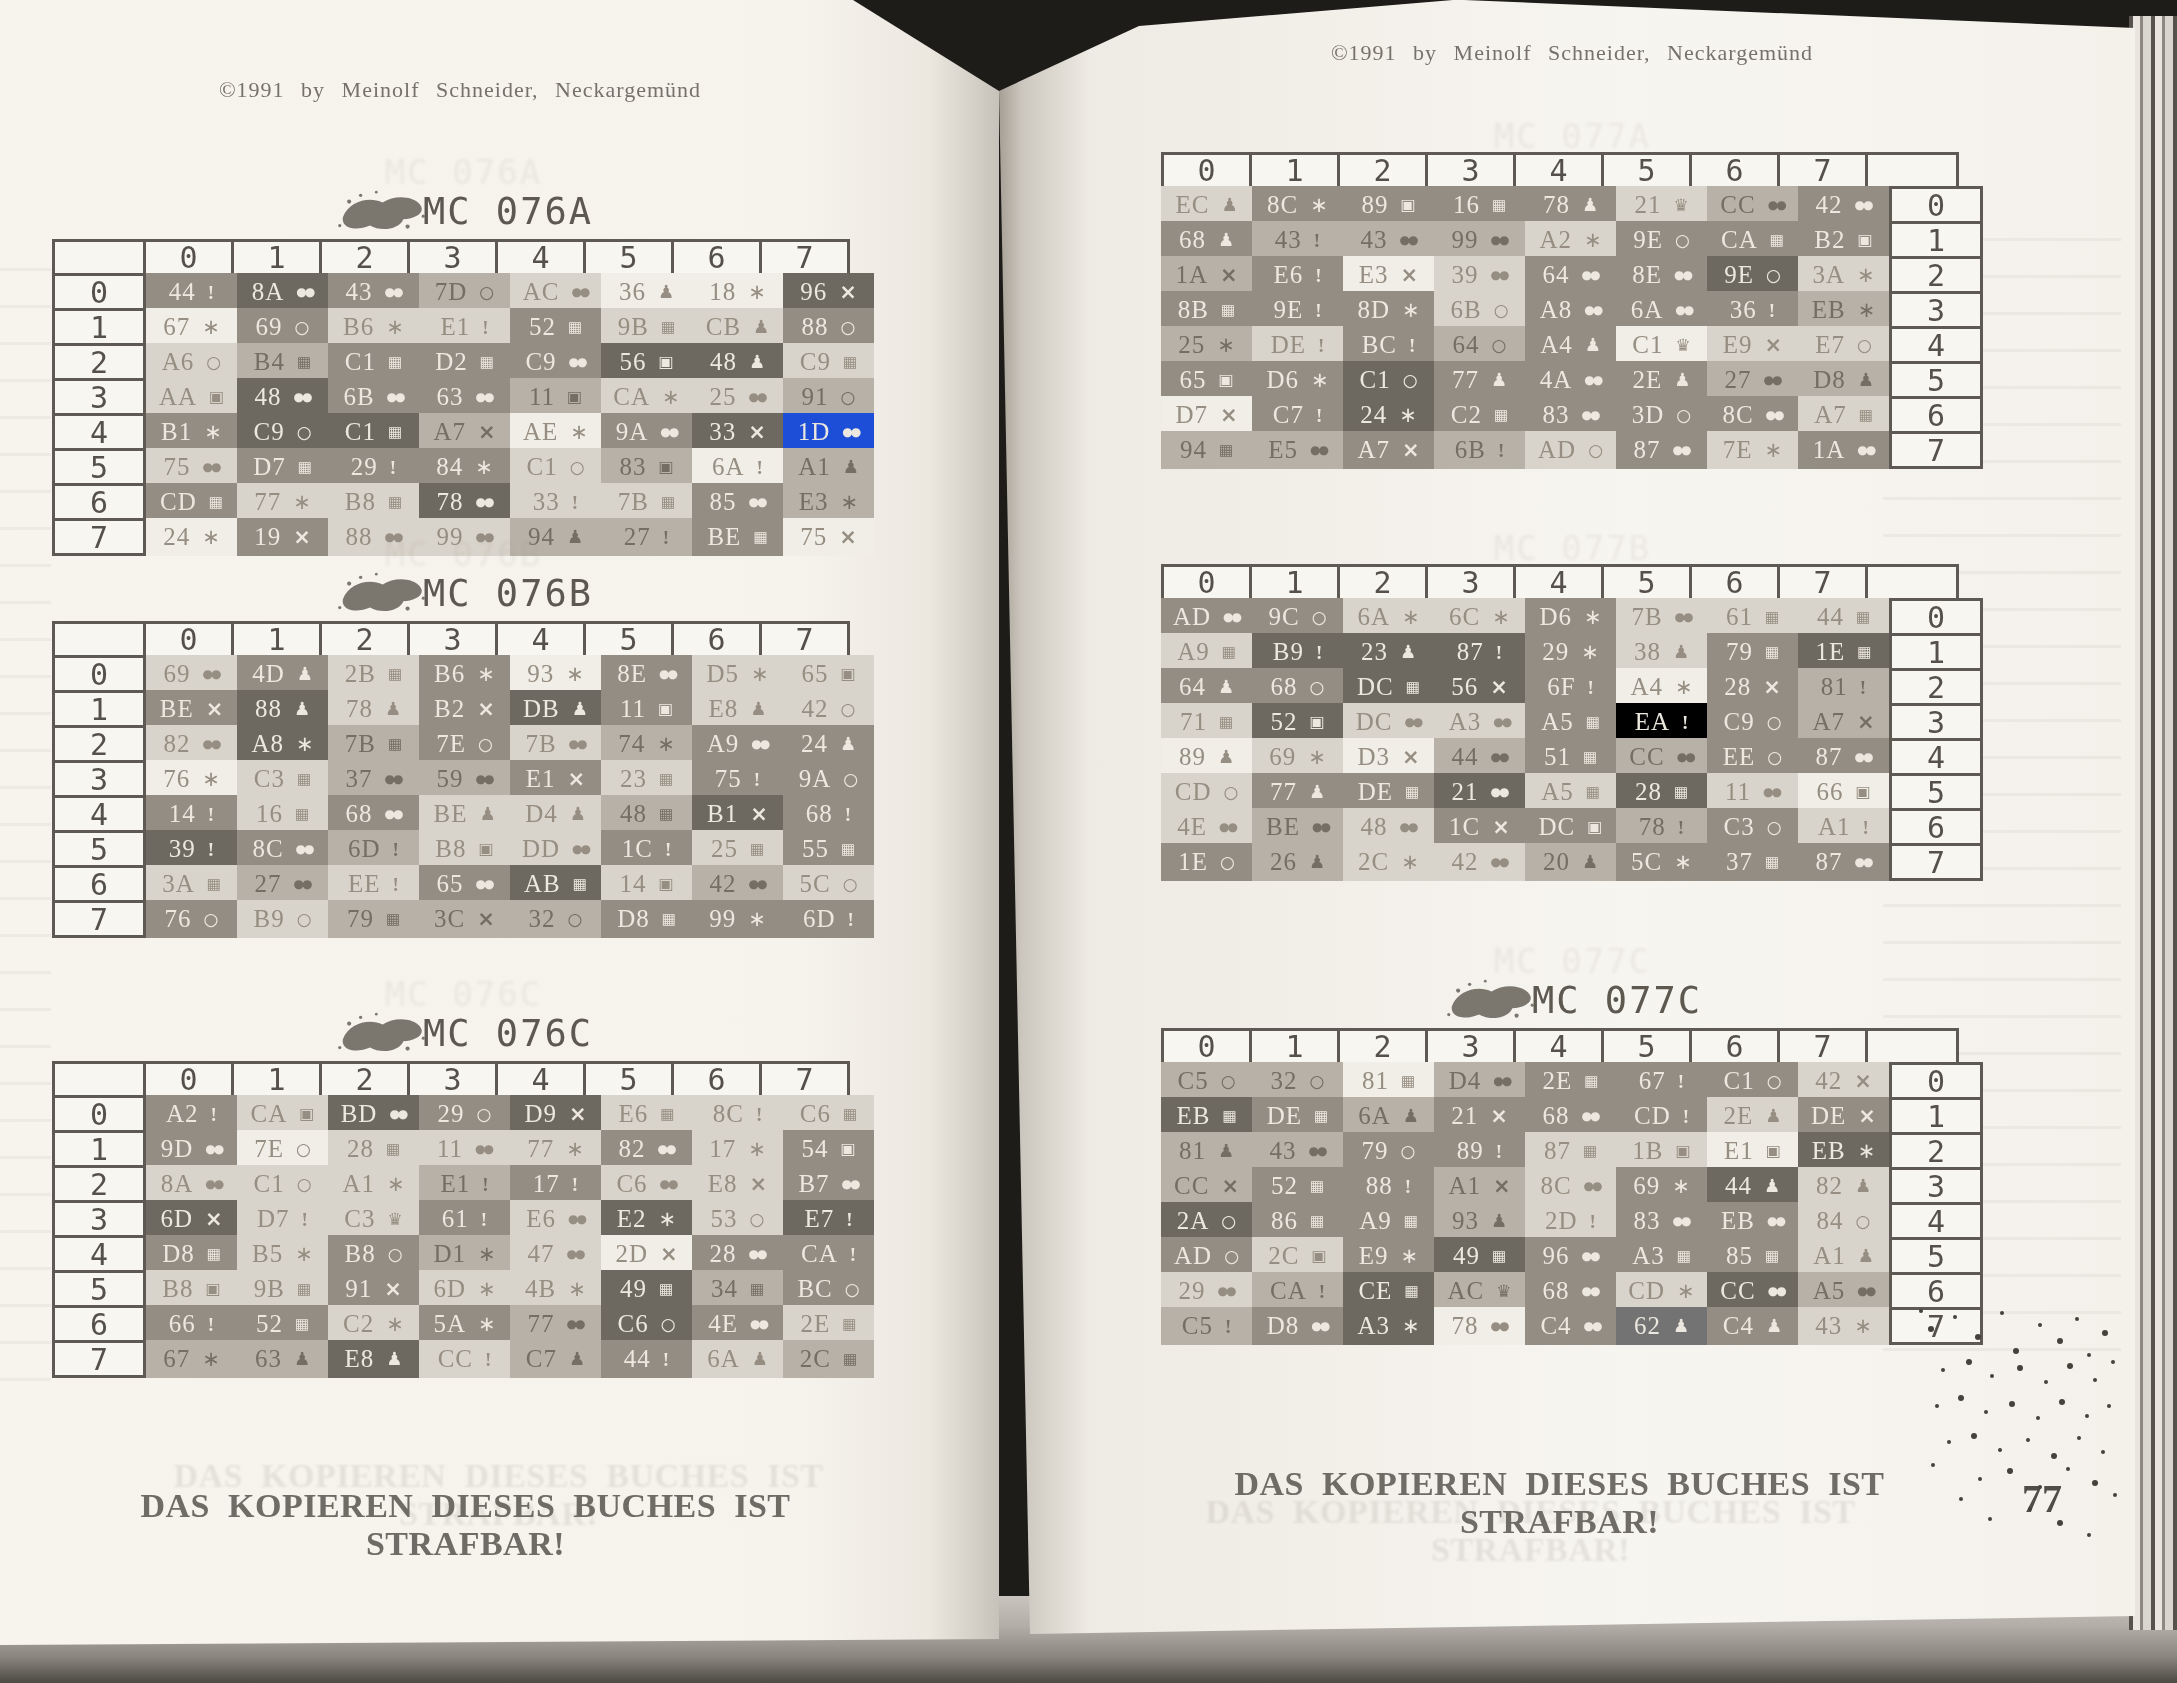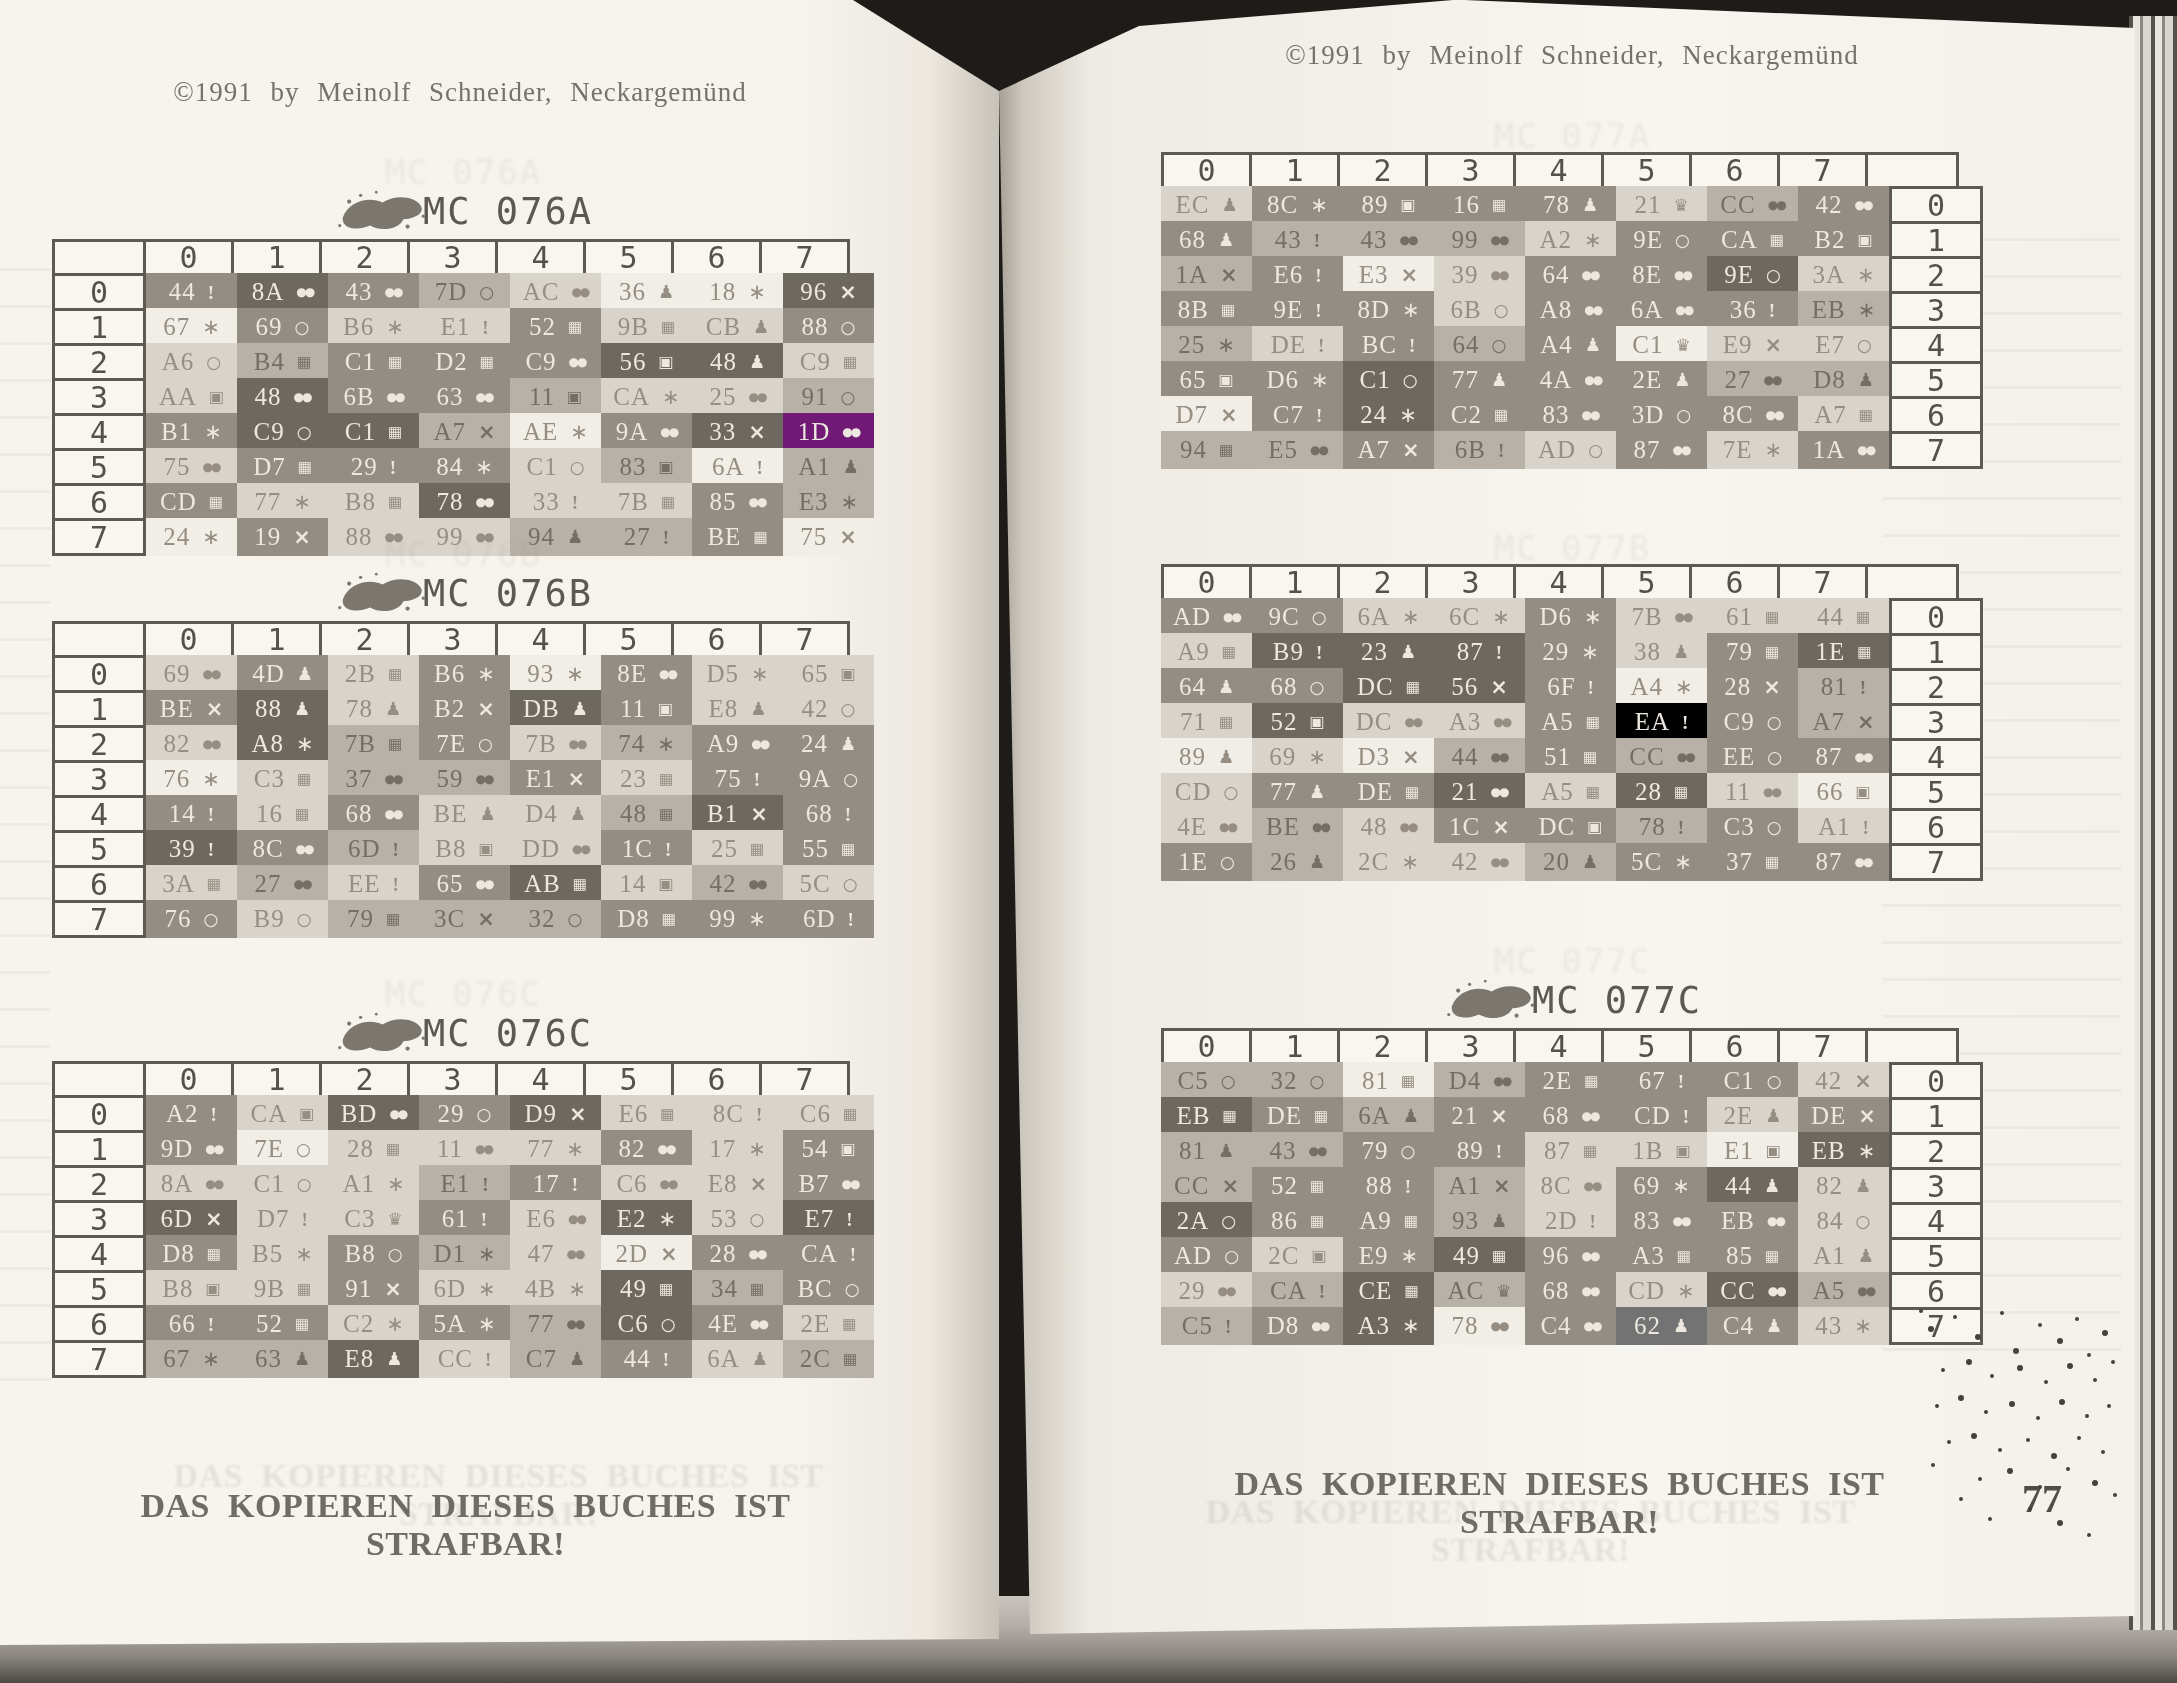--- a/index.html
+++ b/index.html
@@ -15,21 +15,21 @@
     clip-path:polygon(0 0,853px 0,999px 91px,999px 1639px,0 1645px);}
   #right-page{position:absolute;left:999px;top:0;width:1136px;height:1683px;z-index:2;
     background:linear-gradient(90deg,#a59f95 0%,#ccc7be 2%,#eeebe4 8%,#f7f5ef 55%,#f4f1eb 100%);
     clip-path:polygon(0 91px,140px 26px,454px 0,465px 0,1136px 28px,1136px 1616px,31px 1634px);}
   .bleed-lines{position:absolute;z-index:3;opacity:.55;pointer-events:none;
     background:repeating-linear-gradient(180deg,transparent 0 34px,rgba(120,112,100,.14) 34px 37px);}
   #bleed-left{left:0;top:234px;width:51px;height:1168px;}
   #bleed-right{left:1883px;top:204px;width:238px;height:1178px;}
   
   .copyright{position:absolute;z-index:4;width:752px;text-align:center;
-    font-size:27px;color:#76716a;letter-spacing:1px;word-spacing:10px;}
+    font-size:22px;color:#76716a;letter-spacing:1px;word-spacing:10px;}
   #copyright-left{left:84px;top:77px;}
   #copyright-right{left:1196px;top:40px;}
   .footer{position:absolute;z-index:4;width:851px;text-align:center;font-weight:bold;
     font-size:34px;color:#6f6b65;letter-spacing:0.5px;word-spacing:9px;}
   #footer-left{left:40px;top:1487px;}
   #footer-right{left:1134px;top:1465px;}
   .footer-ghost{position:absolute;z-index:3;width:851px;text-align:center;font-weight:bold;
     font-size:34px;color:#8d887f;letter-spacing:0.5px;word-spacing:9px;opacity:.17;filter:blur(1px);}
   #footer-ghost-left{left:73px;top:1457px;}
   #footer-ghost-right{left:1105px;top:1493px;}
@@ -286,21 +286,21 @@
             <span class="icon ic-star">∗</span>
           </div>
           <div class="dcell" style="background: rgb(147, 141, 132); color: rgb(236, 232, 223);">
             <span class="val">9A</span>
             <span class="icon ic-dots">●●</span>
           </div>
           <div class="dcell" style="background: rgb(110, 105, 96); color: rgb(236, 232, 223);">
             <span class="val">33</span>
             <span class="icon ic-x">×</span>
           </div>
-          <div class="dcell" style="background: #701a75; color: rgb(236, 232, 223);">
+          <div class="dcell" style="background: #1d4ed8; color: rgb(236, 232, 223);">
             <span class="val">1D</span>
             <span class="icon ic-dots">●●</span>
           </div>
         </div>
         <div class="mc-row">
           <div class="rcell">5</div>
           <div class="dcell" style="background: rgb(217, 212, 203); color: rgb(150, 142, 130);">
             <span class="val">75</span>
             <span class="icon ic-dots">●●</span>
           </div>

